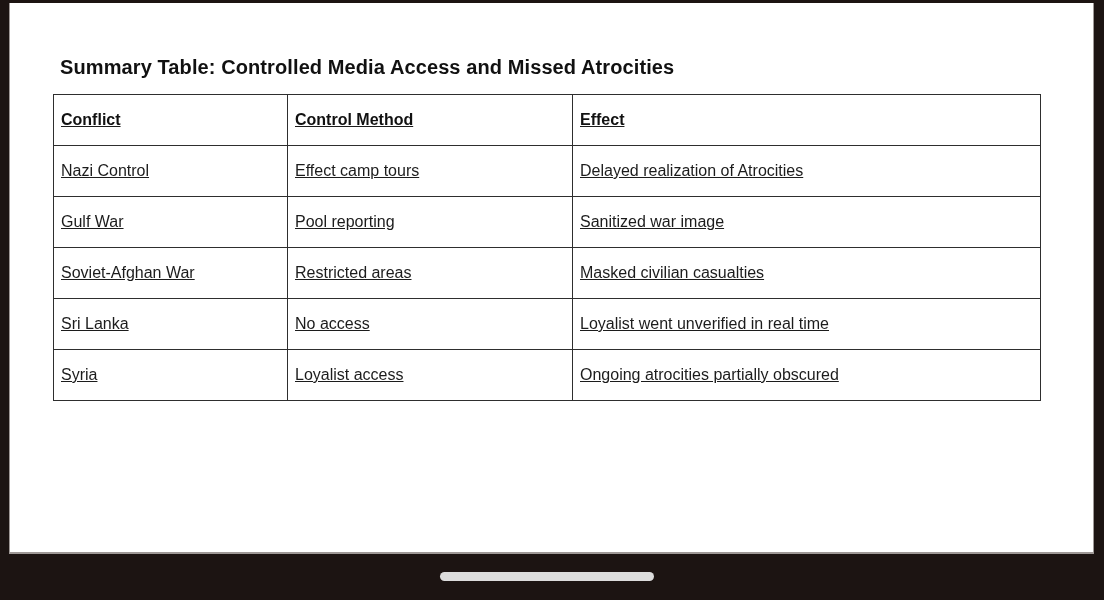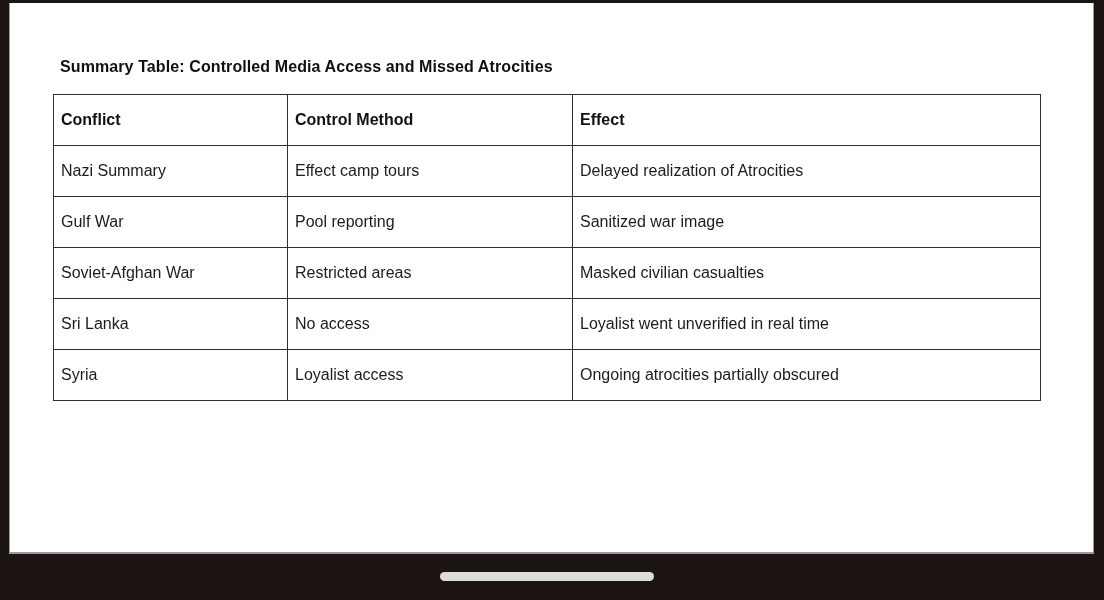--- a/index.html
+++ b/index.html
@@ -22,36 +22,37 @@
     height: 549px;
     background: #ffffff;
     border-bottom: 2px solid #9e9896;
     box-shadow: -1px 0 0 #9e9896, 1px 0 0 #9e9896;
   }
   .page-title {
     position: absolute;
     left: 50px;
     top: 52px;
     margin: 0;
-    font-size: 16px;
+    font-size: 20px;
     line-height: 24px;
     font-weight: bold;
     color: #111111;
     letter-spacing: 0.1px;
     white-space: nowrap;
   }
   table.summary-table {
     position: absolute;
     left: 43px;
     top: 91px;
     width: 987px;
     border-collapse: collapse;
     table-layout: fixed;
     font-size: 16px;
     color: #1c1c1c;
+    text-decoration: underline;
   }
   .summary-table col.c1 { width: 234px; }
   .summary-table col.c2 { width: 285px; }
   .summary-table col.c3 { width: 468px; }
   .summary-table th,
   .summary-table td {
     border: 1px solid #2e2e2e;
     height: 50px;
     padding: 0 4px 0 7px;
     text-align: left;
@@ -90,21 +91,21 @@
       </colgroup>
       <thead>
         <tr>
           <th>Conflict</th>
           <th>Control Method</th>
           <th>Effect</th>
         </tr>
       </thead>
       <tbody>
         <tr>
-          <td>Nazi Summary</td>
+          <td>Nazi Control</td>
           <td>Effect camp tours</td>
           <td>Delayed realization of Atrocities</td>
         </tr>
         <tr>
           <td>Gulf War</td>
           <td>Pool reporting</td>
           <td>Sanitized war image</td>
         </tr>
         <tr>
           <td>Soviet-Afghan War</td>

